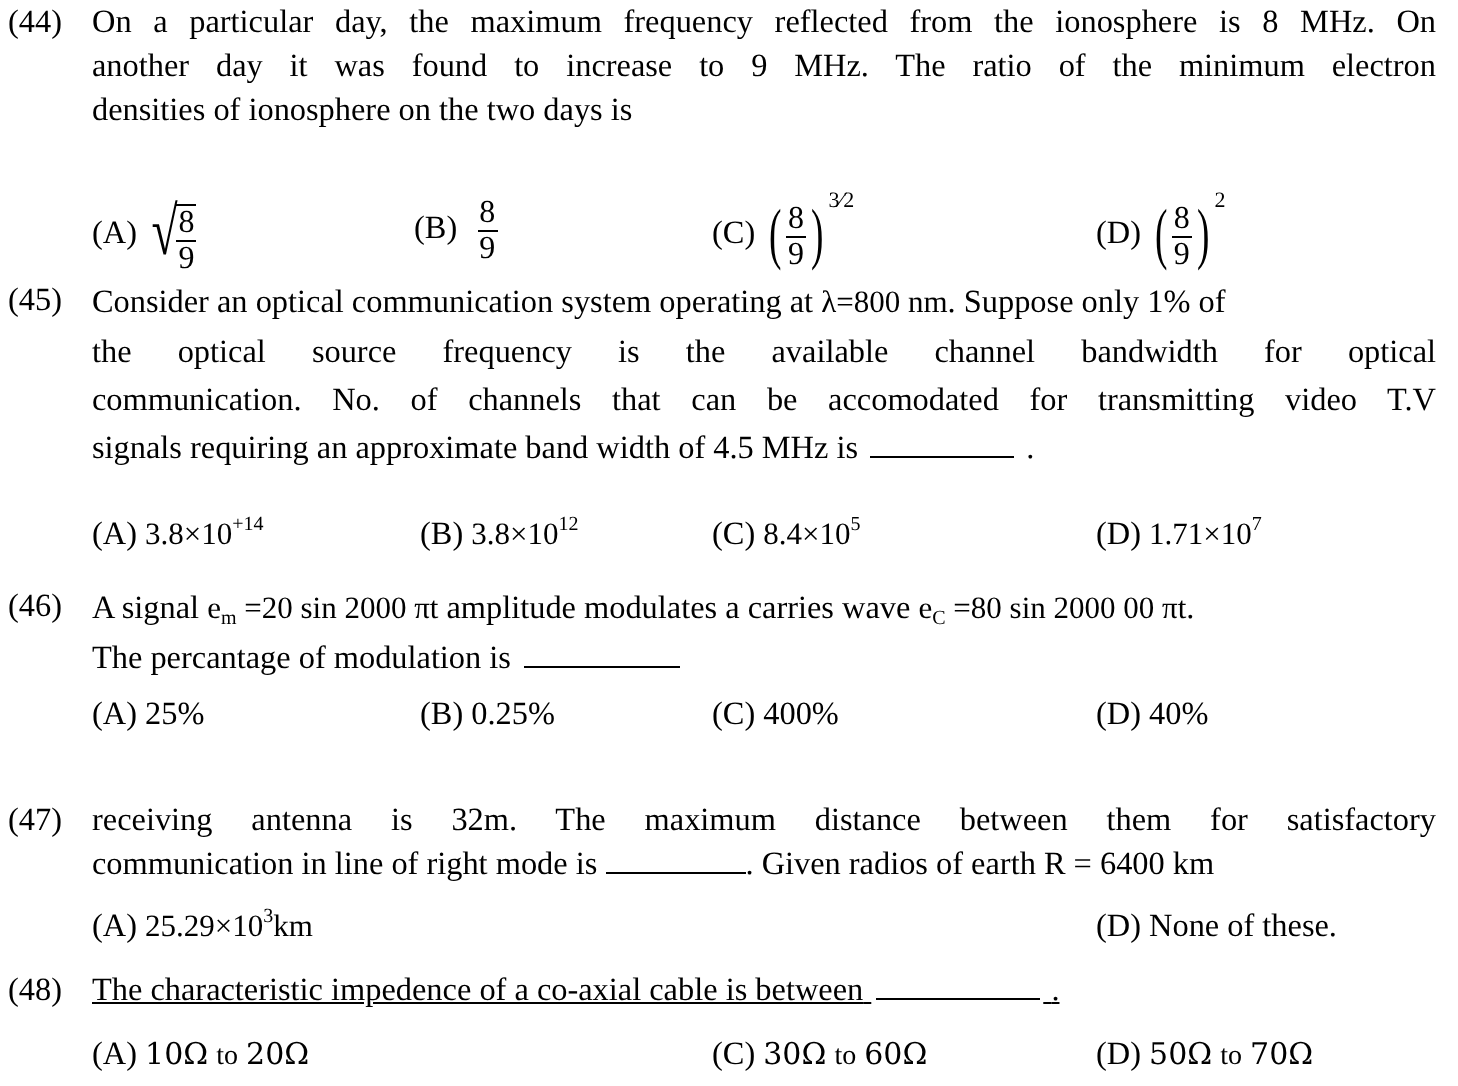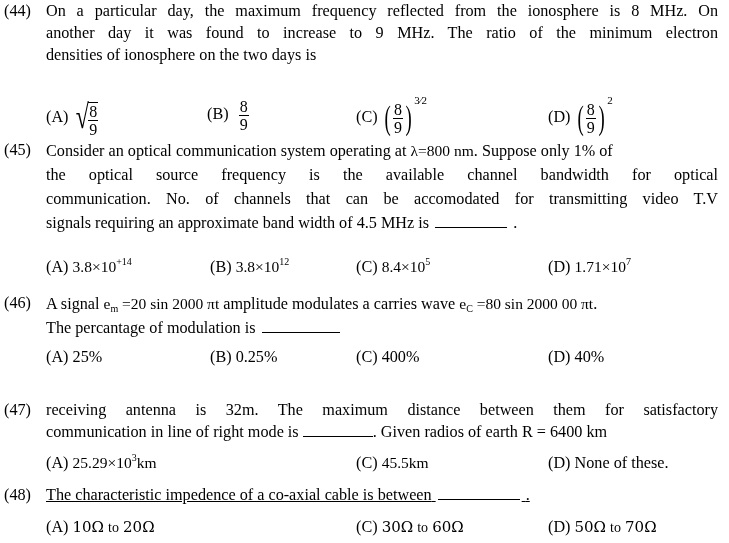--- a/index.html
+++ b/index.html
@@ -111,21 +111,20 @@
 
 <div class="q" style="top:375px;margin-top:24px;">
   <span class="qnum">(47)</span>
   <div class="qtext">
     <div style="text-align:justify;text-align-last:justify;">receiving antenna is 32m. The maximum distance between them for satisfactory</div>
     <div style="white-space:nowrap;"><span>communication in line of right mode is</span> <span class="blank" style="width:70px;margin:0;"></span><span>. Given radios of earth R = 6400 km</span></div>
   </div>
 </div>
 <div class="opts" style="top:452px;height:24px;">
   <div class="opt" style="left:0;"><span>(A)</span> <span class="math">25.29×10</span><sup>3</sup><span class="math">km</span></div>
-  <div class="opt" style="left:310px;"><span>(C)</span> <span class="math">45.5km</span></div>
   <div class="opt" style="left:502px;"><span>(D)</span> <span>None of these.</span></div>
 </div>
 
 <div class="q" style="top:484px;text-decoration:underline;">
   <span class="qnum">(48)</span>
   <div class="qtext">
     <div style="white-space:nowrap;"><span>The characteristic impedence of a co-axial cable is between</span> <span class="blank" style="width:82px;"></span> <span>.</span></div>
   </div>
 </div>
 <div class="opts" style="top:516px;height:24px;">

